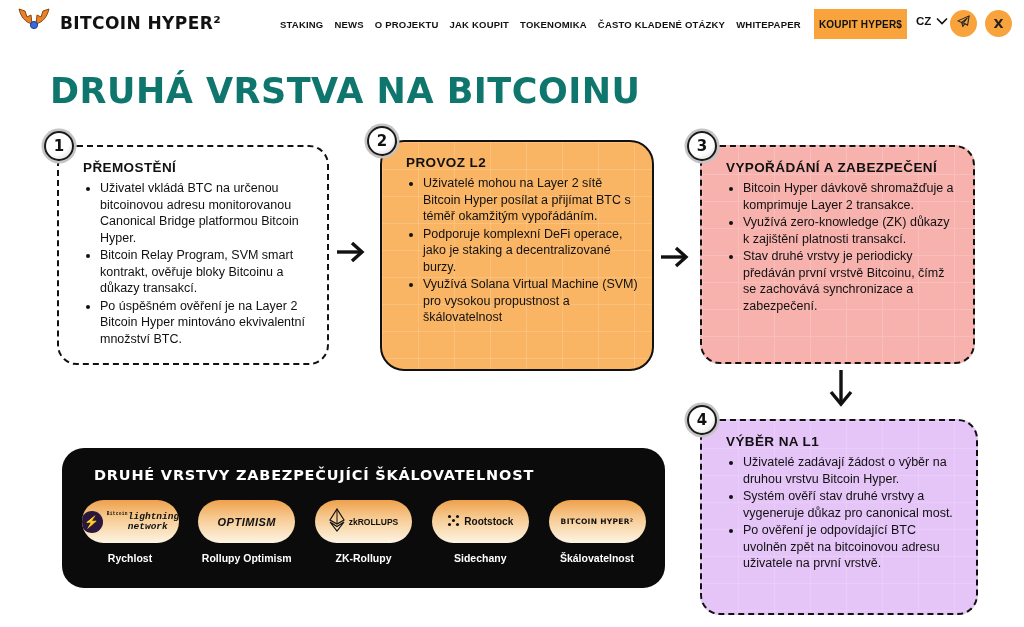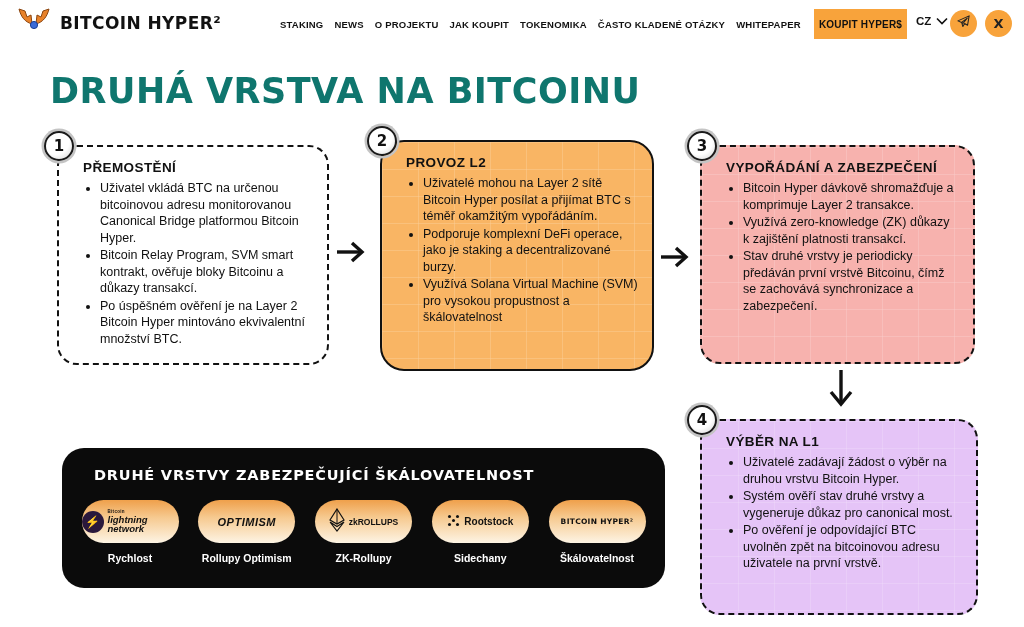--- a/index.html
+++ b/index.html
@@ -59,22 +59,22 @@
   .panel h3 { font-family:"DejaVu Sans",sans-serif; font-weight:900; font-size:14.5px;
     letter-spacing:.8px; color:#fff; position:absolute; left:32px; top:19px; }
   .pill-row { position:absolute; left:18px; right:18px; top:52px; display:flex; justify-content:space-between; }
   .pill-item { display:flex; flex-direction:column; align-items:center; gap:9px; width:100px; }
   .pill { width:97px; height:43px; border-radius:22px;
     background:linear-gradient(180deg, #EFA04B 0%, #F6C98F 40%, #FDF4E4 100%);
     display:flex; align-items:center; justify-content:center; gap:4px; overflow:hidden; }
   .pill-label { color:#fff; font-size:10.5px; font-weight:700; white-space:nowrap; }
   .ln-circle { width:22px; height:22px; border-radius:50%; background:#2A183C; color:#F7C52C;
     display:flex; align-items:center; justify-content:center; font-size:12px; flex:0 0 auto; }
-  .ln-text { display:flex; flex-direction:column; font-style:italic; font-weight:800;
-    font-size:9.5px; line-height:.95; color:#111; }
+  .ln-text { display:flex; flex-direction:row; font-style:italic; font-weight:800;
+    font-size:9.5px; line-height:.95; color:#111;font-family:Liberation Mono, monospace; }
   .ln-top { font-style:normal; font-weight:700; font-size:4.5px; letter-spacing:.3px; }
   .opt-text { font-style:italic; font-weight:800; font-size:11px; letter-spacing:.5px; color:#111; }
   .zk-text { font-weight:800; font-size:8.5px; color:#111; }
   .rs-text { font-weight:800; font-size:10px; color:#111; }
   .bh-text { font-family:"DejaVu Sans",sans-serif; font-weight:900; font-size:7.5px; letter-spacing:.3px; color:#111; }
 </style>
 </head>
 <body>
 
 <header>

